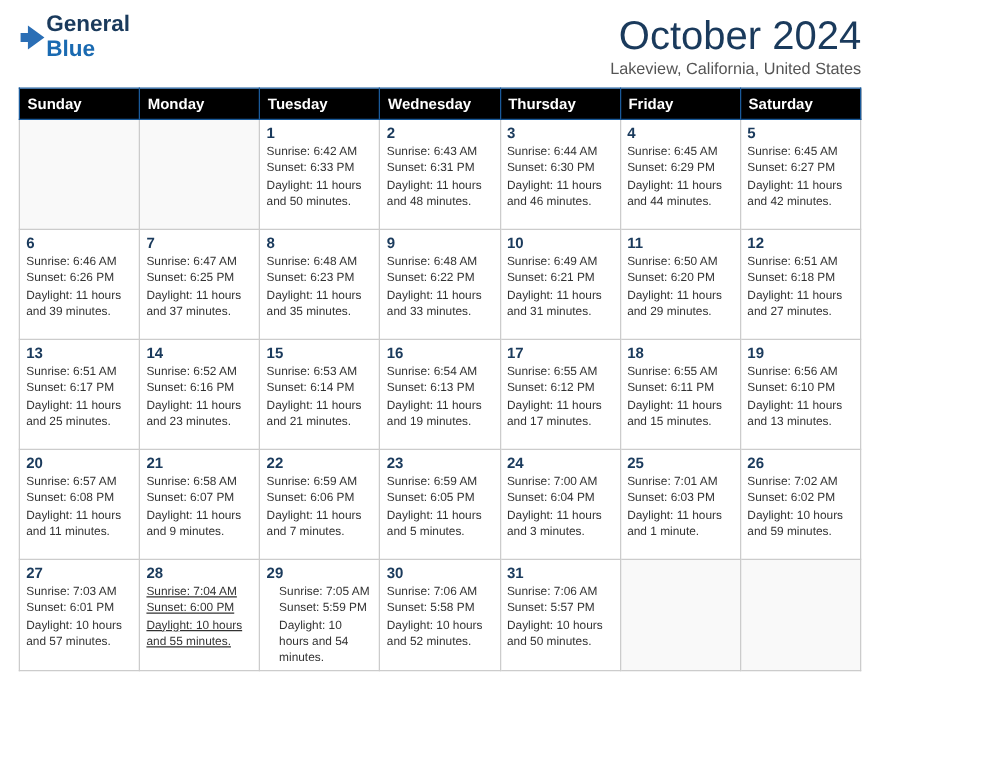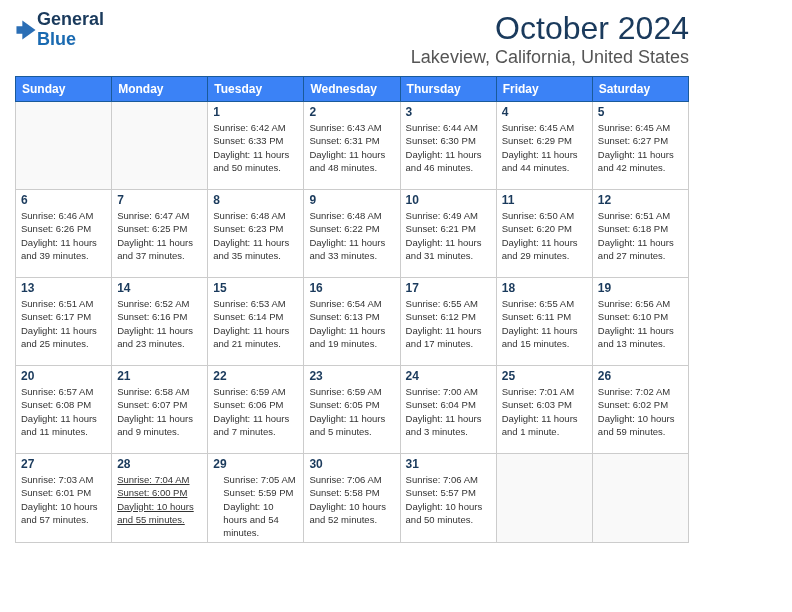--- a/index.html
+++ b/index.html
@@ -9,26 +9,26 @@
     
     .header { display: flex; justify-content: space-between; align-items: flex-start; margin-bottom: 8px; }
     
     .logo { display: flex; align-items: center; }
     .logo-text { font-size: 18px; font-weight: bold; color: #1a3a5c; line-height: 1.1; }
     .logo-text .blue { color: #1a6ab1; }
     .logo-arrow { width: 22px; height: 22px; }
     
     .title-section { text-align: right; }
     .month-title { font-size: 32px; color: #1a3a5c; font-weight: 300; }
-    .location { font-size: 18px; color: #555; }
+    .location { font-size: 13px; color: #555; }
     
     .calendar { width: 100%; border-collapse: collapse; }
     
     .calendar th {
-      background-color: #3b82f6;
+      background-color: #000000;
       color: white;
       text-align: left;
       padding: 5px 6px;
       font-size: 12px;
       font-weight: bold;
       border: 1px solid #1a5a9a;
     }
     
     .calendar td {
       border: 1px solid #ccc;

